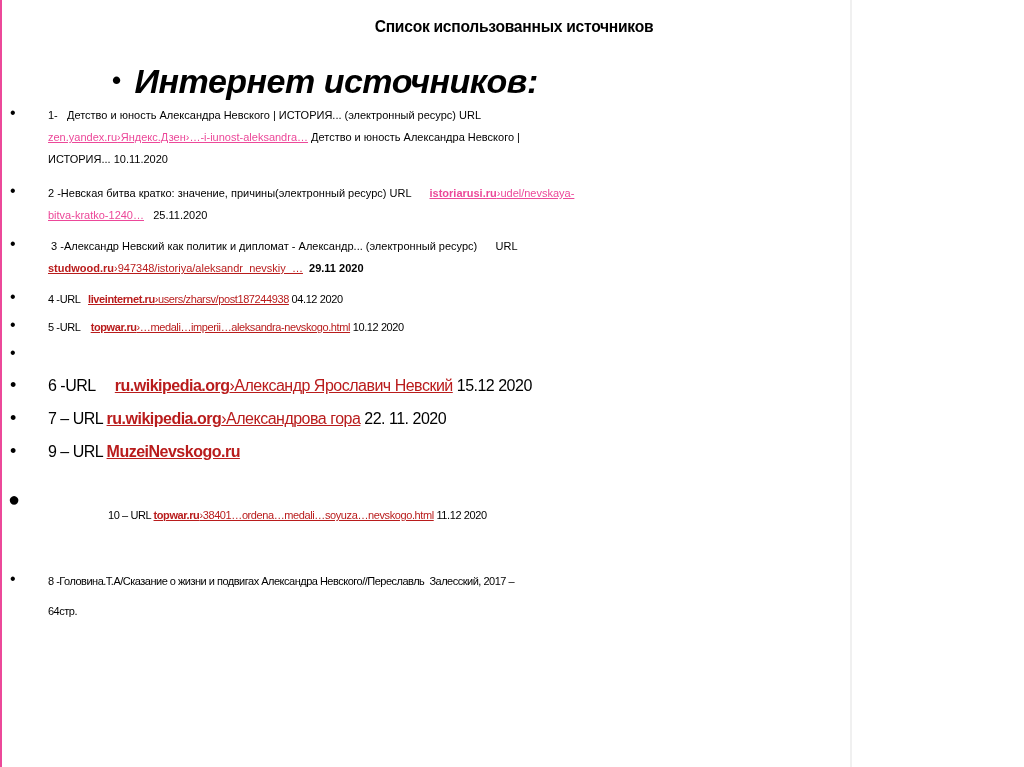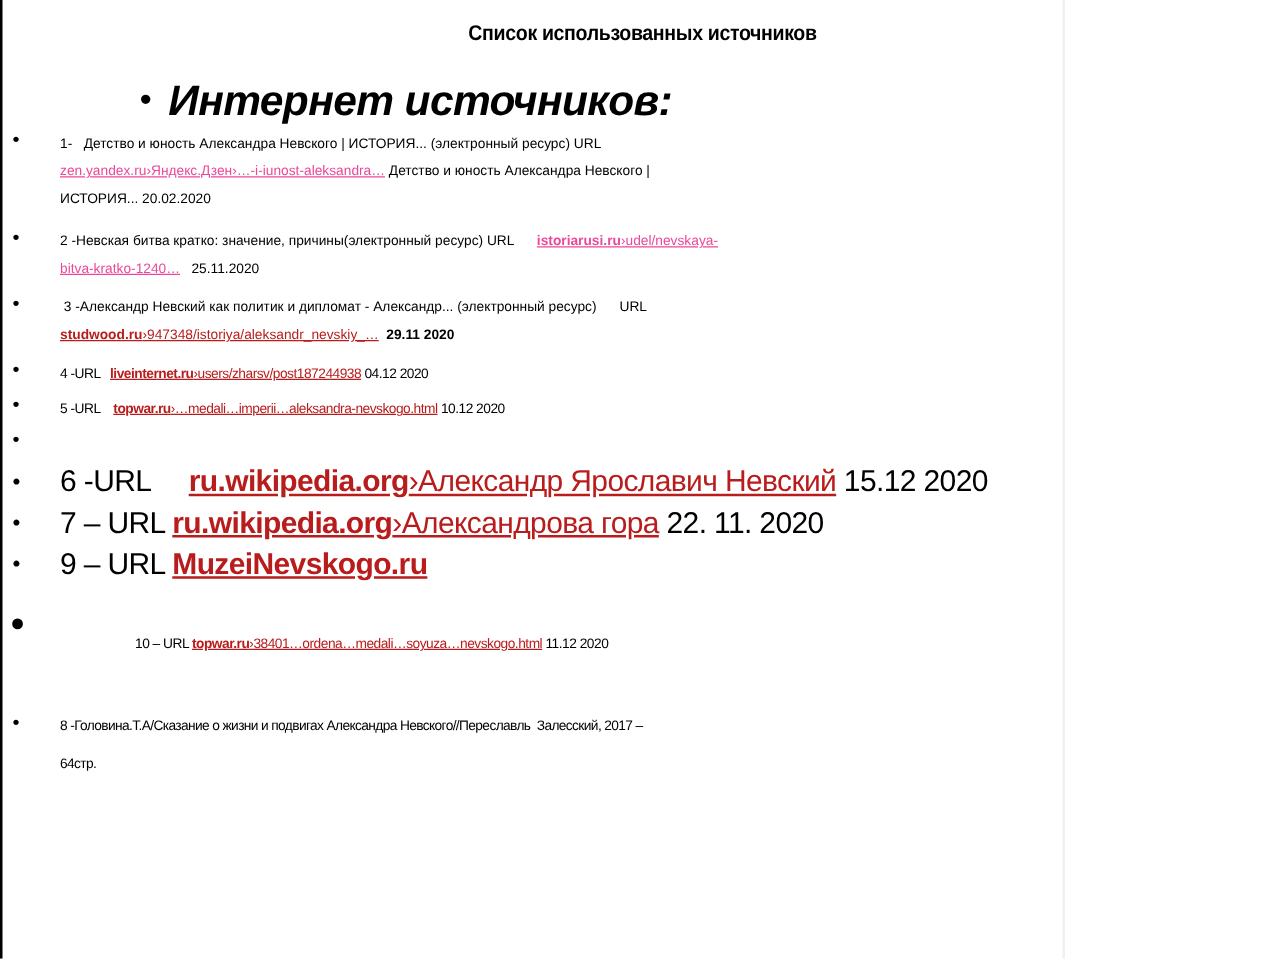--- a/index.html
+++ b/index.html
@@ -1,31 +1,31 @@
 <!DOCTYPE html>
 <html><head>
   <meta charset="utf-8">
   <style>
     html, body { margin: 0; padding: 0; background: #ffffff; }
     body { width: 1024px; height: 767px; position: relative; overflow: hidden;
            font-family: "Liberation Sans", sans-serif; color: #000; }
     .slide { position: absolute; left: 0; top: 0; width: 852px; height: 767px;
-             background: #fff; border-left: 2px solid #000000; border-right: 2px solid #f0f0f0; box-sizing: border-box; text-decoration: underline; }
+             background: #fff; border-left: 2px solid #ec4899; border-right: 2px solid #f0f0f0; box-sizing: border-box; text-decoration: underline; }
     .title { position: absolute; top: 17px; left: 0; width: 1024px; text-align: center;
              font-size: 17px; font-weight: bold; letter-spacing: -0.3px; transform: scaleX(0.92); }
     .section { position: absolute; top: 62px; left: 110px; font-size: 34px; font-weight: bold; font-style: italic;
                letter-spacing: -0.5px; }
     .section .b { font-style: normal; font-size: 26px; margin-right: 14px; position: relative; top: -4px; }
     .item { position: absolute; left: 0; width: 1024px; }
     .bullet { position: absolute; left: 8px; font-size: 16px; }
     .txt { position: absolute; left: 46px; right: 22px; font-size: 11px; line-height: 22px; }
     .link-teal { color: #ec4899; text-decoration: underline; }
     .link-dark { color: #b91c1c; text-decoration: underline; }
     .bold { font-weight: bold; }
-    .big .txt { font-size: 24px; }
+    .big .txt { font-size: 16px; }
     .big .bullet { font-size: 18px; }
     .pre { white-space: pre; }
   </style>
 </head>
 <body>
 
 <div class="slide">
 
   <div class="title">Список использованных источников</div>
 
@@ -33,21 +33,21 @@
     <span class="b">•</span><span>Интернет источников:</span>
   </div>
 
   <div class="item" style="top:104px;">
     <span class="bullet">•</span>
     <div class="txt">
       <div class="pre">1-   Детство и юность Александра Невского | ИСТОРИЯ... (электронный ресурс) URL</div>
       <div>
         <a class="link-teal"><span>zen.yandex.ru</span><span>›Яндекс.Дзен›…-i-iunost-aleksandra…</span></a><span> Детство и юность Александра Невского |</span>
       </div>
-      <div>ИСТОРИЯ...  20.02.2020</div>
+      <div>ИСТОРИЯ...  10.11.2020</div>
     </div>
   </div>
 
   <div class="item" style="top:182px;">
     <span class="bullet">•</span>
     <div class="txt">
       <div>
         <span>2 -Невская битва кратко: значение, причины(электронный ресурс) URL</span><span class="pre">      </span><a class="link-teal"><span class="bold">istoriarusi.ru</span><span>›udel/nevskaya-</span></a>
       </div>
       <div>

